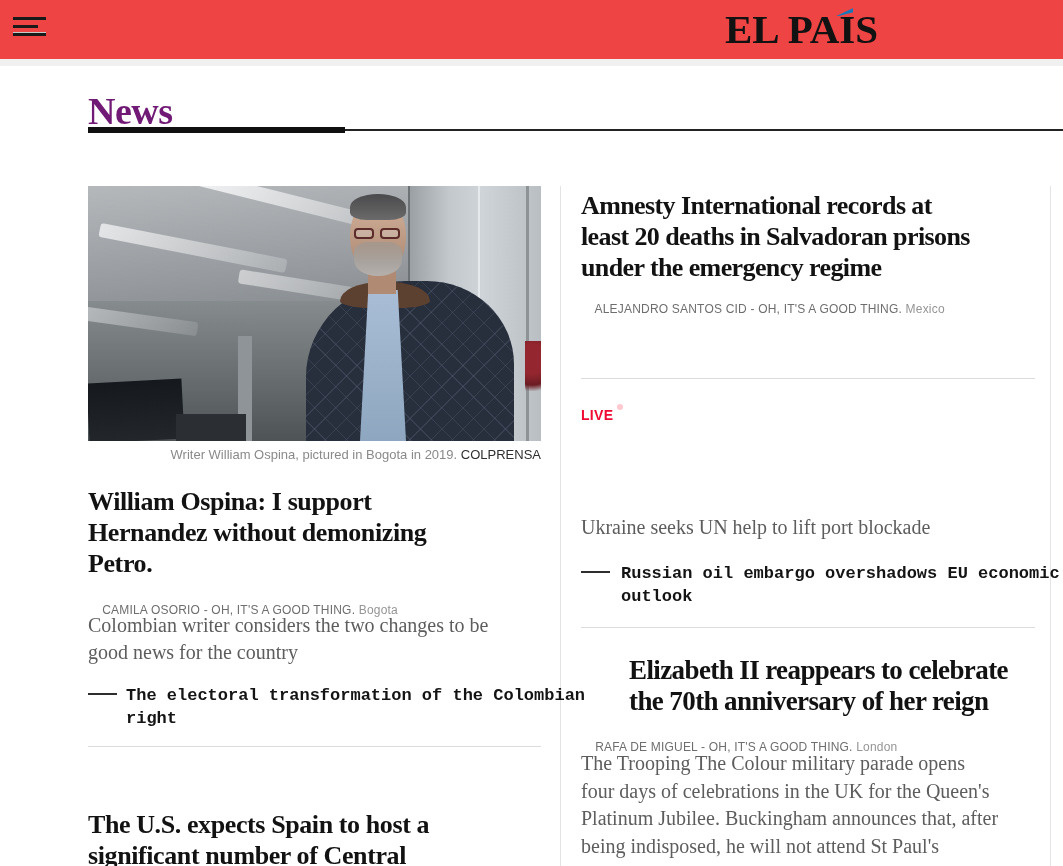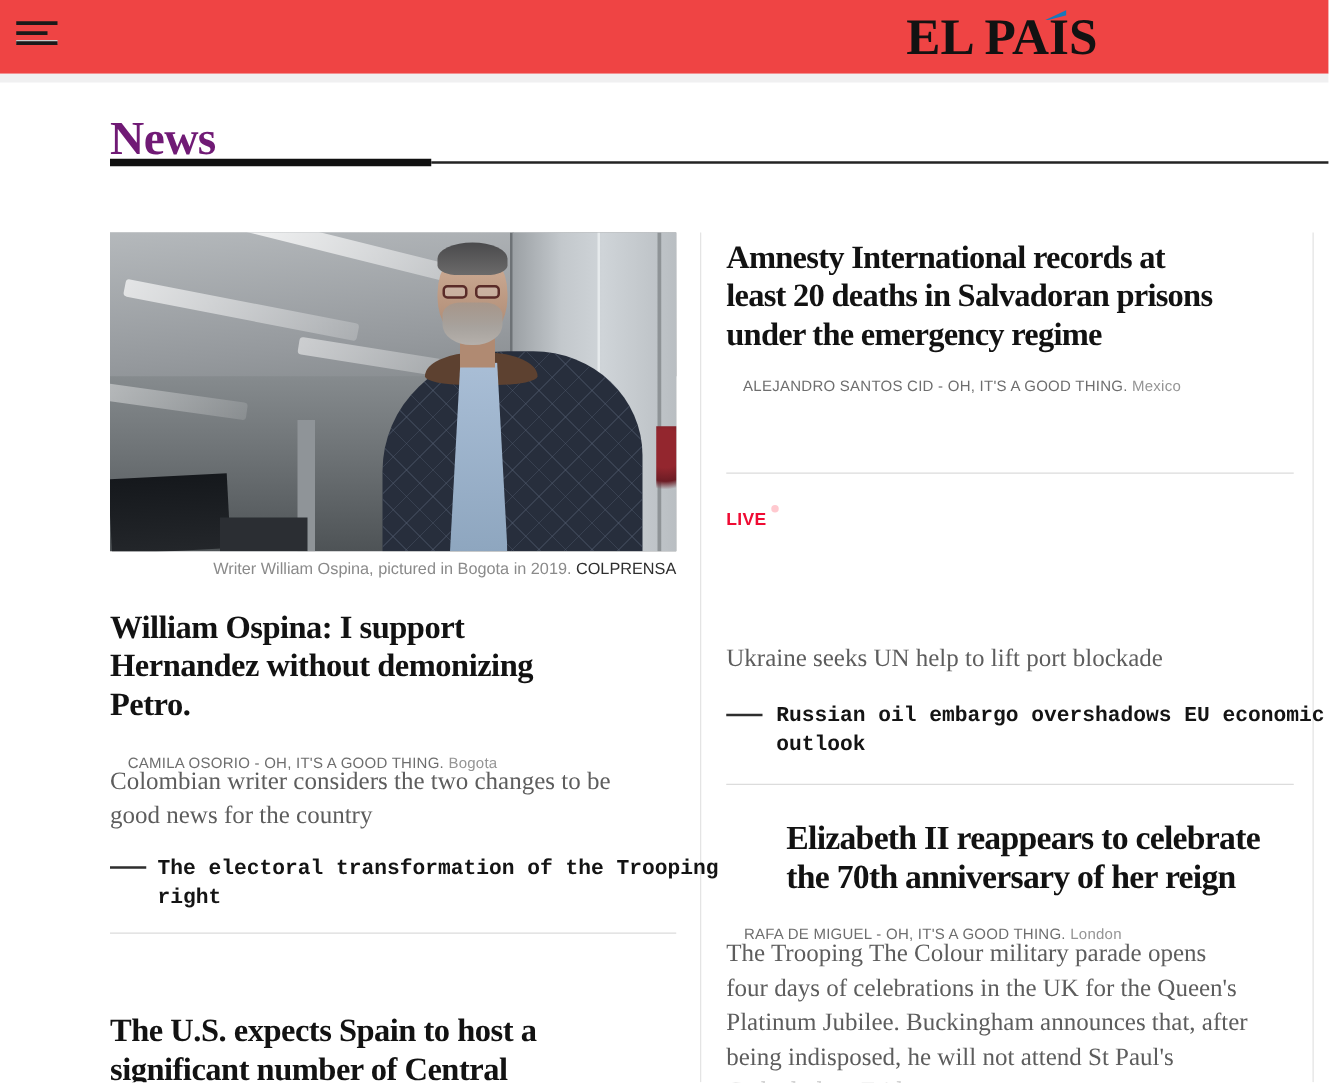--- a/index.html
+++ b/index.html
@@ -183,21 +183,21 @@
 
   <div class="abs byline" style="left:88px; top:589px;">
     <span>CAMILA OSORIO - OH, IT'S A GOOD THING. </span><span class="loc">Bogota</span>
   </div>
 
   <div class="abs dek" style="left:88px; top:612px;">Colombian writer considers the two changes to be
 good news for the country</div>
 
   <div class="abs" style="left:88px; top:684px;">
     <div class="related-dash" style="position:absolute; left:0; top:9px;"></div>
-    <div class="related-text" style="position:absolute; left:38px; top:0;">The electoral transformation of the Trooping
+    <div class="related-text" style="position:absolute; left:38px; top:0;">The electoral transformation of the Colombian
 right</div>
   </div>
 
   <div class="abs divider" style="left:88px; top:746px; width:453px;"></div>
 
   <div class="abs headline h26" style="left:88px; top:774px;margin-top:35px;">The U.S. expects Spain to host a
 significant number of Central
 American refugees</div>
 
   <div class="abs headline h26" style="left:581px; top:190px; letter-spacing:-0.6px;">Amnesty International records at

